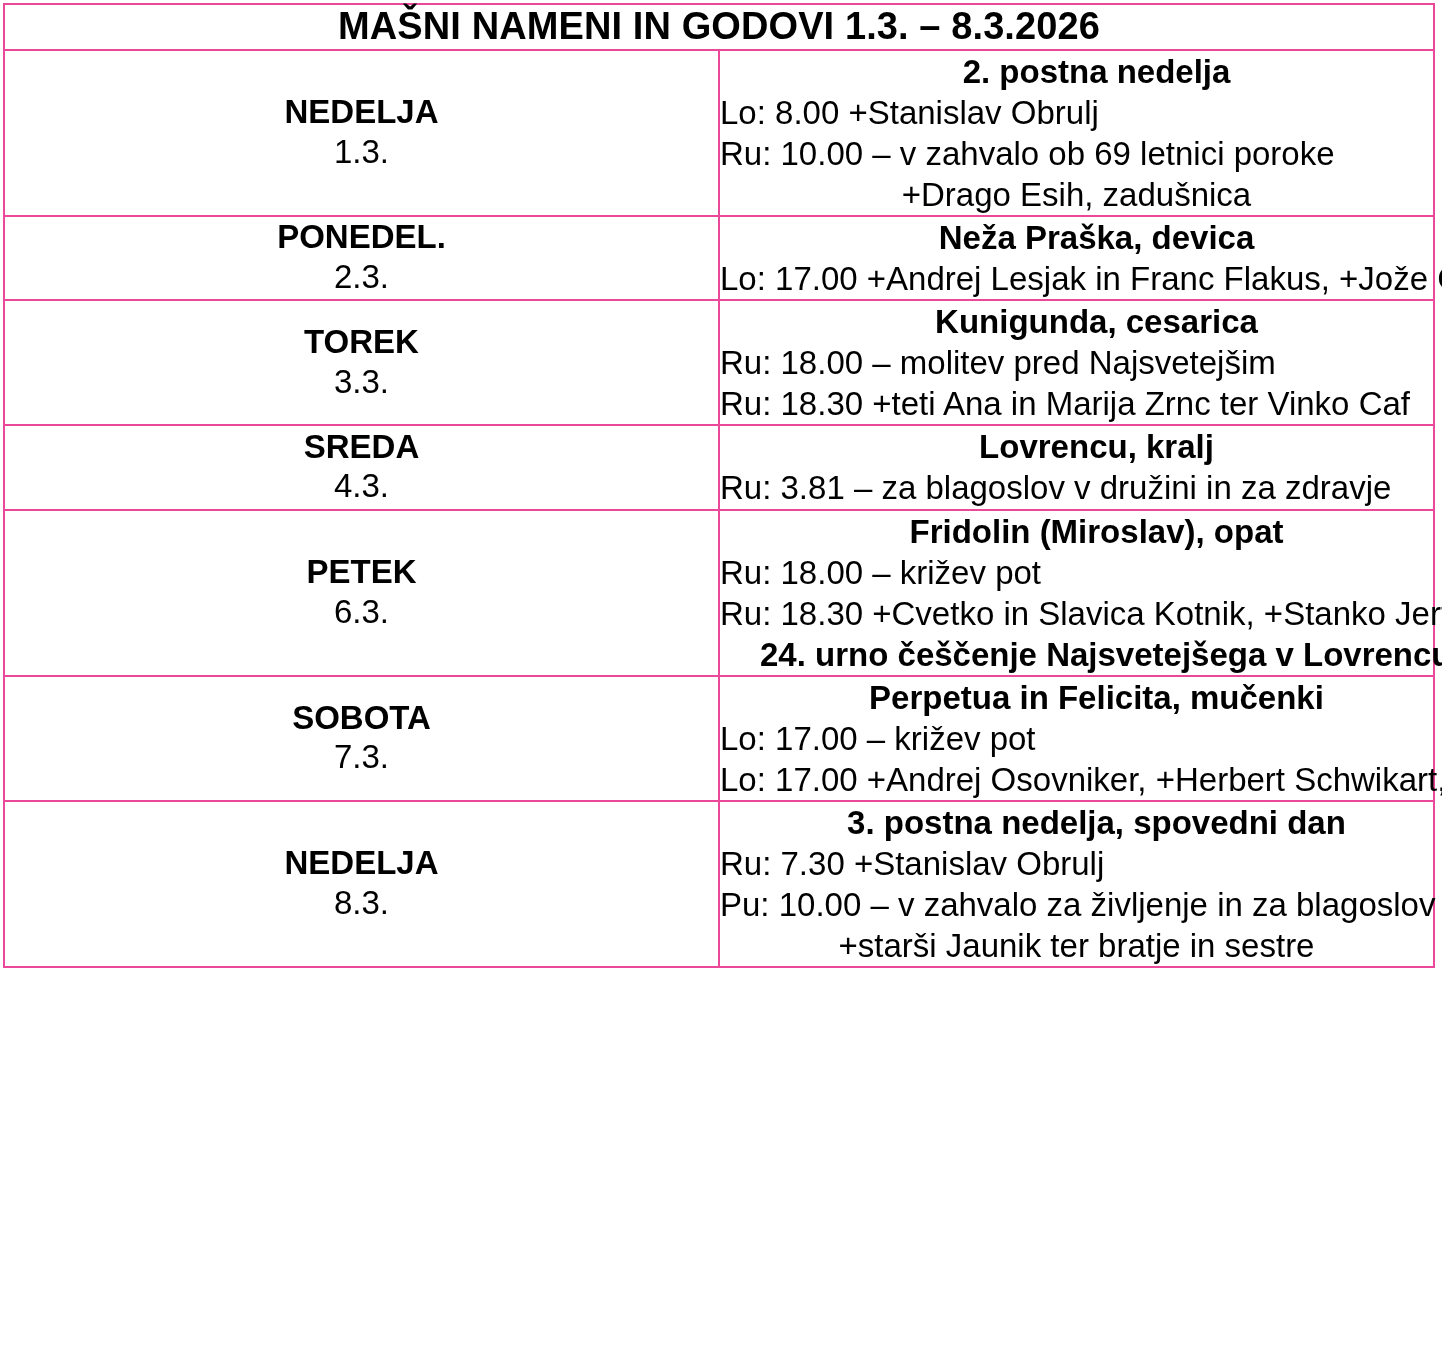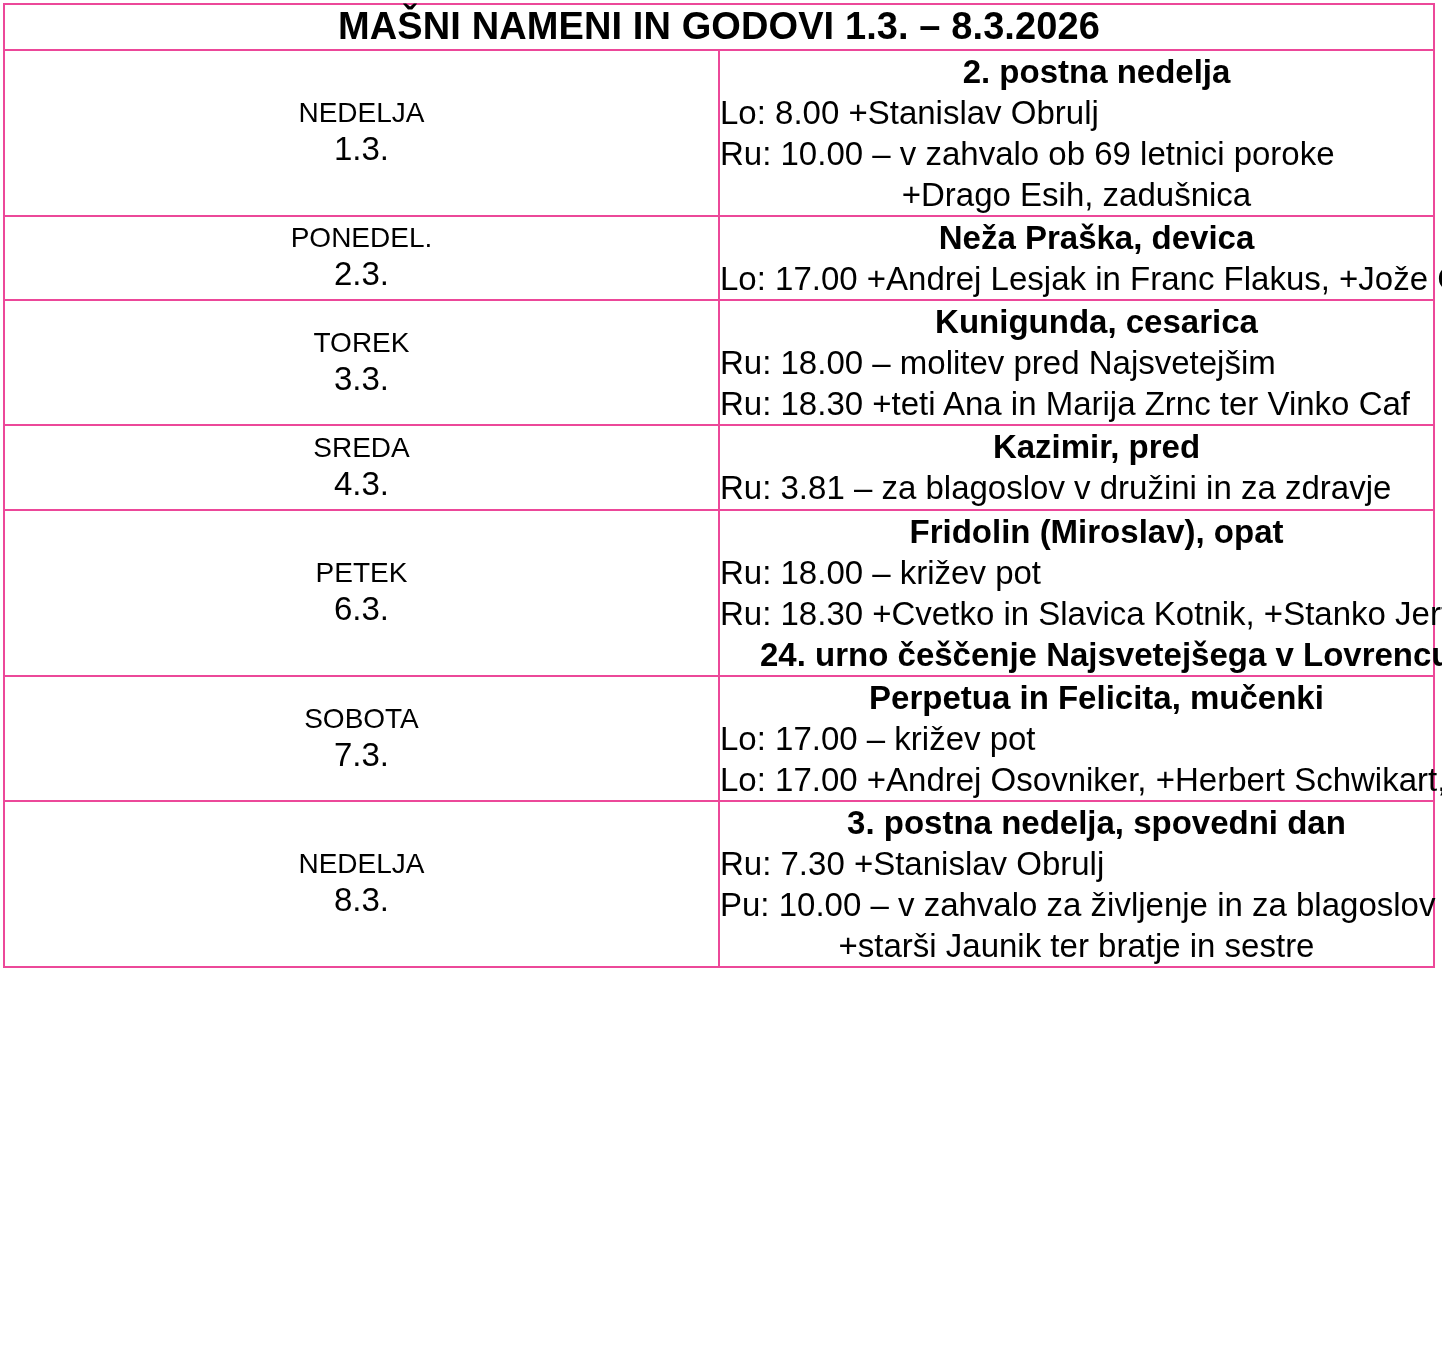--- a/index.html
+++ b/index.html
@@ -51,22 +51,22 @@
     white-space: nowrap;
   }
 
   
   td.day-cell {
     width: 291px;
     text-align: center;
     padding: 4px 2px;
   }
   .day-name {
-    font-size: 28px;
-    font-weight: normal;
+    font-size: 33px;
+    font-weight: bold;
     line-height: 1.18;
     white-space: nowrap;
   }
   .day-date {
     font-size: 33px;
     font-weight: normal;
     line-height: 1.24;
     white-space: nowrap;
   }
 
@@ -138,21 +138,21 @@
             <div class="line left normal">Ru: 18.00 – molitev pred Najsvetejšim</div>
             <div class="line left normal">Ru: 18.30 +teti Ana in Marija Zrnc ter Vinko Caf</div>
           </td>
         </tr>
         <tr>
           <td class="day-cell">
             <div class="day-name">SREDA</div>
             <div class="day-date">4.3.</div>
           </td>
           <td class="content-cell">
-            <div class="line center bold">Kazimir, pred</div>
+            <div class="line center bold">Lovrencu, kralj</div>
             <div class="line left normal">Ru: 3.81 – za blagoslov v družini in za zdravje</div>
           </td>
         </tr>
         <tr>
           <td class="day-cell">
             <div class="day-name">PETEK</div>
             <div class="day-date">6.3.</div>
           </td>
           <td class="content-cell">
             <div class="line center bold">Fridolin (Miroslav), opat</div>

